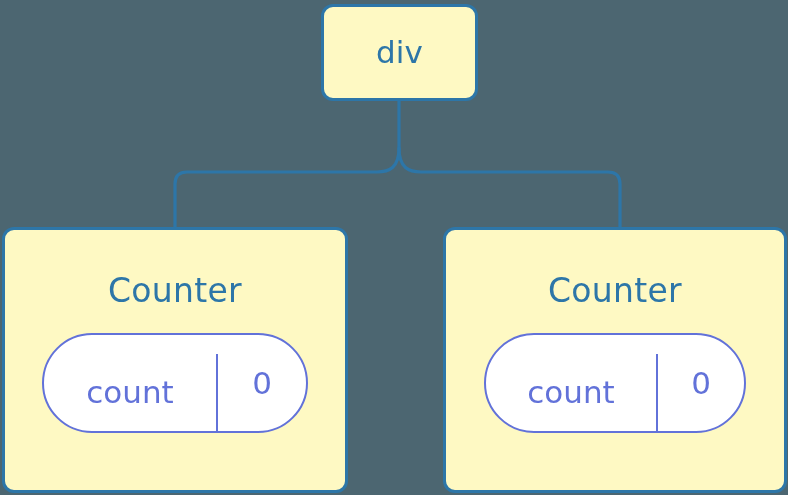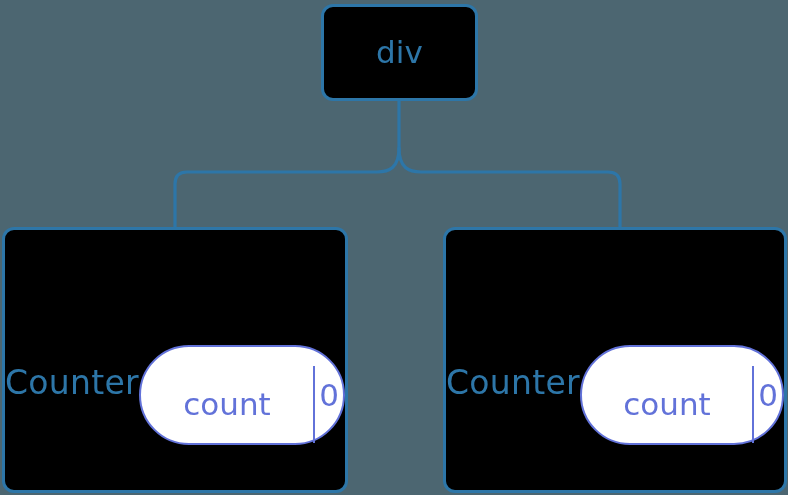--- a/index.html
+++ b/index.html
@@ -25,21 +25,21 @@
     left: 0;
     top: 0;
     width: 788px;
     height: 495px;
     z-index: 1;
   }
   
   .node-box {
     position: absolute;
     z-index: 2;
-    background: #000000;
+    background: #fef9c3;
     border: 3px solid #2d76a8;
     border-radius: 12px;
     box-sizing: border-box;
   }
   
   #node-div {
     left: 321px;
     top: 4px;
     width: 157px;
     height: 97px;
@@ -49,21 +49,21 @@
   }
   .node-tag-label {
     color: #2d76a8;
     font-size: 31px;
     line-height: 1;
     letter-spacing: 0.2px;
   }
   
   .component-card {
     display: flex;
-    flex-direction: row;
+    flex-direction: column;
     align-items: center;
     padding-top: 44px;
   }
   #node-counter-0 {
     left: 2px;
     top: 227px;
     width: 346px;
     height: 266px;
   }
   #node-counter-1 {

